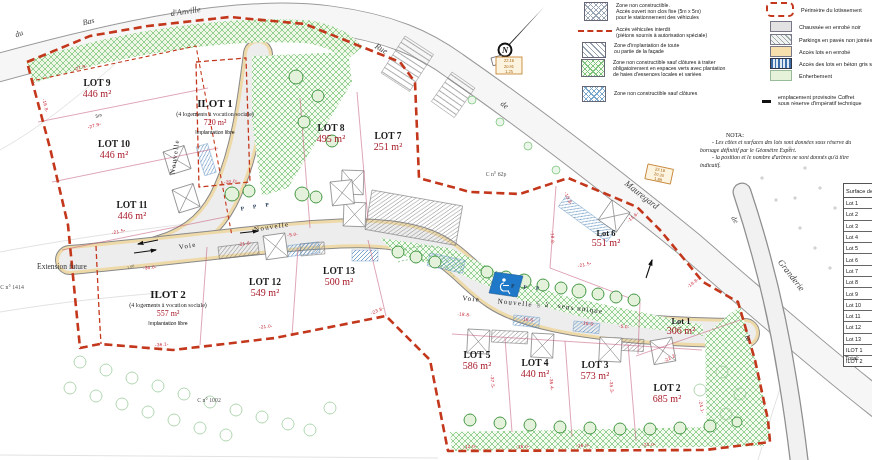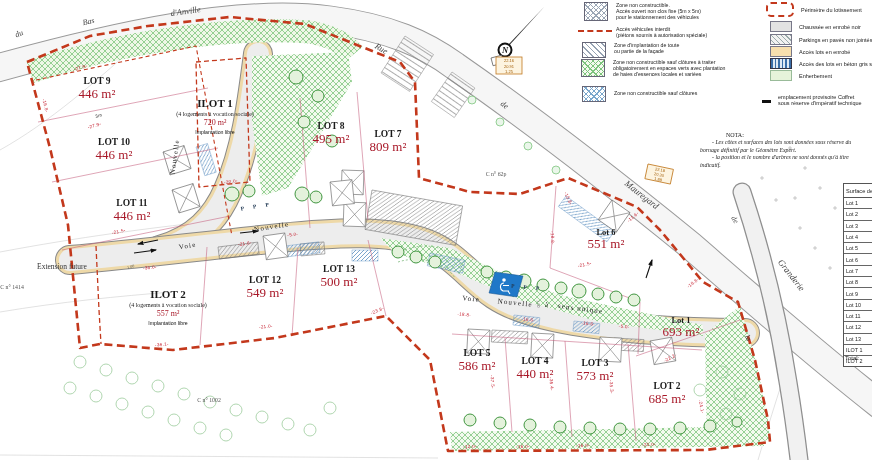--- a/index.html
+++ b/index.html
@@ -14,21 +14,21 @@
   .tiny{font-size:3.8px;fill:#555;}
   .ppp{font-family:"Liberation Serif",serif;font-weight:bold;font-size:5.5px;fill:#223a55;letter-spacing:4px;}
   .tD{fill:#e4f2dc;stroke:#2e8b2e;stroke-width:.9;}
   .tL{fill:none;stroke:#9ccc9c;stroke-width:.8;}
   .tS{fill:#eaf6ea;stroke:#6fbf6f;stroke-width:.7;}
   .plus{stroke:#aaa;stroke-width:.6;}
   
   .lot{position:absolute;transform:translate(-50%,-50%);text-align:center;line-height:1.05;white-space:nowrap;}
   .ln{font-family:"Liberation Serif",serif;font-weight:bold;font-size:9.5px;color:#1a1a1a;display:block;}
   .ln.small{font-size:8.5px;}
-  .la{font-family:"Liberation Serif",serif;font-size:13px;color:#a81828;display:block;}
+  .la{font-family:"Liberation Serif",serif;font-size:10px;color:#a81828;display:block;}
   .ls{font-family:"Liberation Serif",serif;font-size:6px;color:#222;display:block;white-space:normal;width:86px;margin:1px auto 0;}
   .lo{font-family:"Liberation Sans",sans-serif;font-size:5.2px;color:#111;display:block;margin-top:3px;}
   .ilot .ln{font-size:11px;}
   .ilot .la{font-size:8px;margin-top:2px;}
   .parcel{position:absolute;transform:translate(-50%,-50%);font-family:"Liberation Serif",serif;
           font-size:5.8px;color:#555;white-space:nowrap;}
   .ext{font-size:7.5px;color:#333;white-space:normal;width:60px;text-align:center;line-height:1.1;}
   
   .lgz{left:568px;top:2px;width:178px;height:100px;}
   .lgz-row{position:absolute;display:flex;gap:8px;}
@@ -401,21 +401,21 @@
     <span class="ls">(4 logements à vocation sociale)</span>
     <span class="la">720 m²</span>
     <span class="lo">Implantation libre</span>
   </div>
   <div class="lot" style="left:331px;top:134px">
     <span class="ln">LOT 8</span>
     <span class="la">495 m²</span>
   </div>
   <div class="lot" style="left:388px;top:142px">
     <span class="ln">LOT 7</span>
-    <span class="la">809 m²</span>
+    <span class="la">251 m²</span>
   </div>
   <div class="lot" style="left:339px;top:277px">
     <span class="ln">LOT 13</span>
     <span class="la">500 m²</span>
   </div>
   <div class="lot" style="left:265px;top:288px">
     <span class="ln">LOT 12</span>
     <span class="la">549 m²</span>
   </div>
   <div class="lot ilot" style="left:168px;top:308px">
@@ -423,21 +423,21 @@
     <span class="ls">(4 logements à vocation sociale)</span>
     <span class="la">557 m²</span>
     <span class="lo">Implantation libre</span>
   </div>
   <div class="lot" style="left:606px;top:239px">
     <span class="ln small">Lot 6</span>
     <span class="la">551 m²</span>
   </div>
   <div class="lot" style="left:681px;top:327px">
     <span class="ln small">Lot 1</span>
-    <span class="la">693 m²</span>
+    <span class="la">306 m²</span>
   </div>
   <div class="lot" style="left:477px;top:361px">
     <span class="ln">LOT 5</span>
     <span class="la">586 m²</span>
   </div>
   <div class="lot" style="left:535px;top:369px">
     <span class="ln">LOT 4</span>
     <span class="la">440 m²</span>
   </div>
   <div class="lot" style="left:595px;top:371px">

